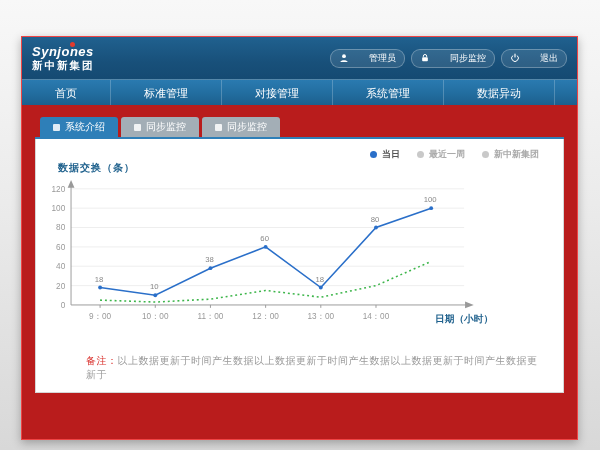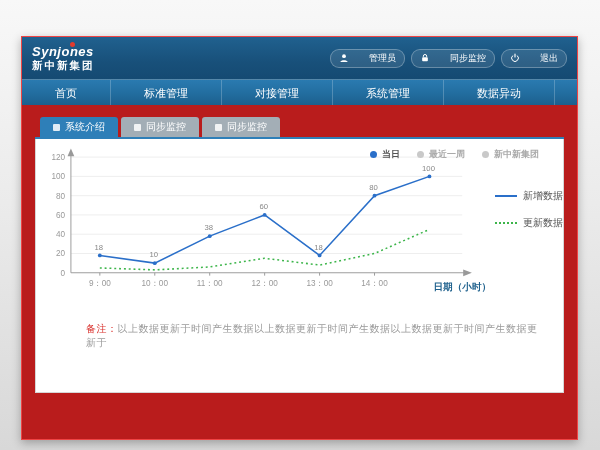--- a/index.html
+++ b/index.html
@@ -142,20 +142,21 @@
           </div>
           <div class="flegend-item">
             <span class="dot" style="background:#c9c9c9"></span>
             <span style="color:#aaa">最近一周</span>
           </div>
           <div class="flegend-item">
             <span class="dot" style="background:#c9c9c9"></span>
             <span style="color:#aaa">新中新集团</span>
           </div>
         </div>
+      <div class="ylabel">数据交换（条）</div>
       <div class="chart-wrap">
         <svg id="chart-svg" width="455" height="163" viewBox="0 0 470 168">
             <text x="24" y="135" text-anchor="end" font-size="8.5" fill="#999">0</text>
             <line x1="30" y1="112" x2="436" y2="112" stroke="#ededed" stroke-width="1"></line>
             <text x="24" y="115" text-anchor="end" font-size="8.5" fill="#999">20</text>
             <line x1="30" y1="92" x2="436" y2="92" stroke="#ededed" stroke-width="1"></line>
             <text x="24" y="95" text-anchor="end" font-size="8.5" fill="#999">40</text>
             <line x1="30" y1="72" x2="436" y2="72" stroke="#ededed" stroke-width="1"></line>
             <text x="24" y="75" text-anchor="end" font-size="8.5" fill="#999">60</text>
             <line x1="30" y1="52" x2="436" y2="52" stroke="#ededed" stroke-width="1"></line>
@@ -191,30 +192,20 @@
             <text x="59" y="108" text-anchor="middle" font-size="8" fill="#888">18</text>
             <text x="116" y="116" text-anchor="middle" font-size="8" fill="#888">10</text>
             <text x="173" y="88" text-anchor="middle" font-size="8" fill="#888">38</text>
             <text x="230" y="66" text-anchor="middle" font-size="8" fill="#888">60</text>
             <text x="287" y="108" text-anchor="middle" font-size="8" fill="#888">18</text>
             <text x="344" y="46" text-anchor="middle" font-size="8" fill="#888">80</text>
             <text x="401" y="26" text-anchor="middle" font-size="8" fill="#888">100</text>
             <polyline points="60,127 117,129 174,126 231,117 288,124 345,112 402,87" fill="none" stroke="#3cb54a" stroke-width="1.6" stroke-dasharray="2 3"></polyline>
             <text x="466" y="150" text-anchor="end" font-size="10" fill="#1f618d" font-weight="bold">日期（小时）</text>
           </svg>
-        <div class="series-legend" id="series-legend">
-            <div class="slegend-item">
-              <span class="line-sample" style="border-top:2px solid #2a6fc9"></span>
-              <span>新增数据</span>
-            </div>
-            <div class="slegend-item">
-              <span class="line-sample" style="border-top:2px dotted #3cb54a"></span>
-              <span>更新数据</span>
-            </div>
-          </div>
       </div>
       <div class="note">
         <span class="note-label">备注：</span><span>以上数据更新于时间产生数据以上数据更新于时间产生数据以上数据更新于时间产生数据更新于</span>
       </div>
     </div>
   </div>
 
 </div>
 
 </body></html>

